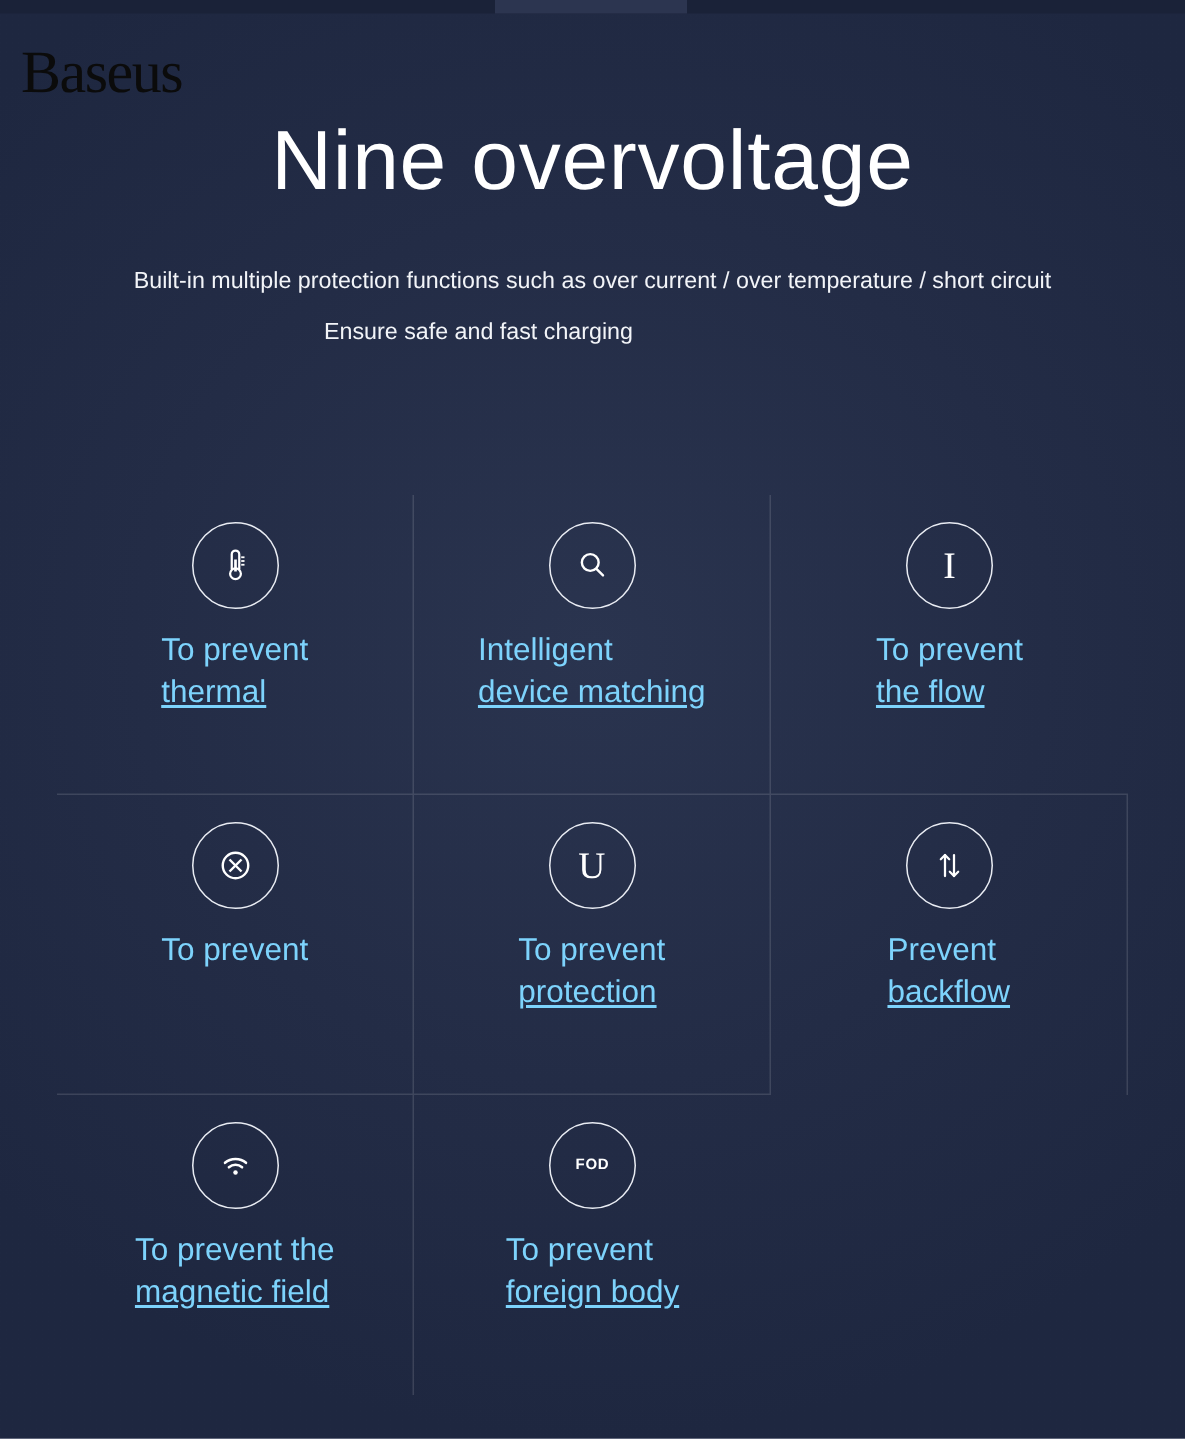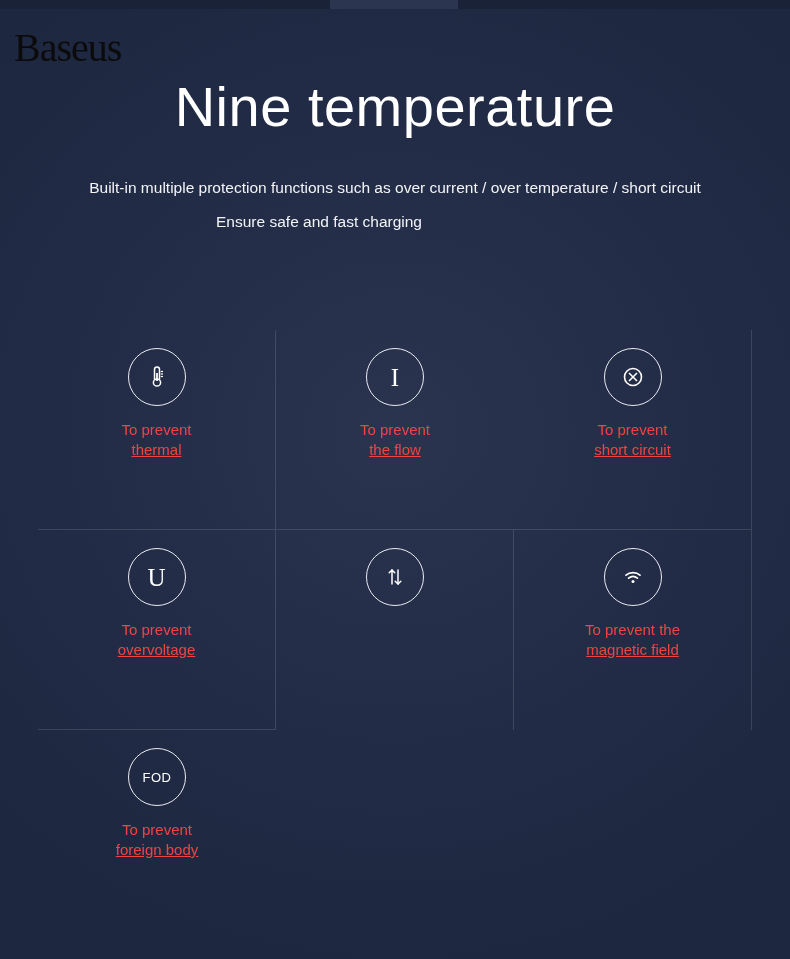--- a/index.html
+++ b/index.html
@@ -136,49 +136,50 @@
     margin-bottom: 14px;
   }
   .icon-wrap svg { display: block; }
   .icon-letter {
     font-size: 25px;
     color: #ffffff;
     font-family: "Liberation Serif", serif;
     line-height: 1;
   }
   .icon-fod {
-    font-size: 13px;
+    font-size: 10px;
     letter-spacing: 0.5px;
     color: #ffffff;
     font-family: "Liberation Sans", sans-serif;
     line-height: 1;
+    font-weight: bold;
   }
   .label {
-    text-align: center;
-    color: #ef4444;
-    font-size: 15px;
+    text-align: left;
+    color: #7dd3fc;
+    font-size: 21px;
     line-height: 1.32;
     max-width: 230px;
   }
   .label .l2 { display: block; text-decoration: underline; }
 </style>
 </head>
 <body>
 
 <div class="poster">
   <div class="poster-bg"></div>
   <div class="poster-texture"></div>
 
   <div class="top-strip">
     <div class="tab"></div>
   </div>
 
   <div class="content">
     <div class="brand">Baseus</div>
-    <div class="headline">Nine temperature</div>
+    <div class="headline">Nine overvoltage</div>
     <div class="subline">Built-in multiple protection functions such as over current / over temperature / short circuit</div>
     <div class="subline2">Ensure safe and fast charging</div>
 
     <div class="grid">
 
       <div class="cell r0 c0">
         <div class="icon-wrap">
           <svg width="30" height="30" viewBox="0 0 30 30" fill="none" stroke="#ffffff" stroke-width="1.5">
             <path d="M12.5 17.5V7.5a2.5 2.5 0 0 1 5 0v10"></path>
             <circle cx="15" cy="20.5" r="3.6"></circle>
@@ -187,20 +188,32 @@
             <line x1="18.8" y1="12" x2="21" y2="12" stroke-width="1.2"></line>
             <line x1="18.8" y1="14.5" x2="21" y2="14.5" stroke-width="1.2"></line>
           </svg>
         </div>
         <div class="label">
           <span>To prevent</span>
           <span class="l2">thermal</span>
         </div>
       </div>
 
+      <div class="cell r0 c1">
+        <div class="icon-wrap">
+          <svg width="30" height="30" viewBox="0 0 30 30" fill="none" stroke="#ffffff" stroke-width="1.6">
+            <circle cx="13.5" cy="13" r="5.6"></circle>
+            <line x1="17.8" y1="17.4" x2="22" y2="21.6" stroke-linecap="round"></line>
+          </svg>
+        </div>
+        <div class="label">
+          <span>Intelligent</span>
+          <span class="l2">device matching</span>
+        </div>
+      </div>
 
       <div class="cell r0 c2">
         <div class="icon-wrap">
           <span class="icon-letter">I</span>
         </div>
         <div class="label">
           <span>To prevent</span>
           <span class="l2">the flow</span>
         </div>
       </div>
@@ -208,44 +221,47 @@
       <div class="cell r1 c0">
         <div class="icon-wrap">
           <svg width="30" height="30" viewBox="0 0 30 30" fill="none" stroke="#ffffff" stroke-width="1.6">
             <circle cx="15" cy="15" r="8.5"></circle>
             <line x1="11" y1="11" x2="19" y2="19"></line>
             <line x1="19" y1="11" x2="11" y2="19"></line>
           </svg>
         </div>
         <div class="label">
           <span>To prevent</span>
-          <span class="l2">short circuit</span>
         </div>
       </div>
 
       <div class="cell r1 c1">
         <div class="icon-wrap">
           <span class="icon-letter">U</span>
         </div>
         <div class="label">
           <span>To prevent</span>
-          <span class="l2">overvoltage</span>
+          <span class="l2">protection</span>
         </div>
       </div>
 
 
       <div class="cell r2 c0">
         <div class="icon-wrap">
           <svg width="30" height="30" viewBox="0 0 30 30" fill="none" stroke="#ffffff" stroke-width="1.5" stroke-linecap="round" stroke-linejoin="round">
             <line x1="12" y1="8" x2="12" y2="22"></line>
             <polyline points="9.2,10.8 12,8 14.8,10.8"></polyline>
             <line x1="18" y1="8" x2="18" y2="22"></line>
             <polyline points="15.2,19.2 18,22 20.8,19.2"></polyline>
           </svg>
         </div>
+        <div class="label">
+          <span>Prevent</span>
+          <span class="l2">backflow</span>
+        </div>
       </div>
 
       <div class="cell r2 c1">
         <div class="icon-wrap">
           <svg width="30" height="30" viewBox="0 0 30 30" fill="none" stroke="#ffffff" stroke-width="1.7" stroke-linecap="round">
             <path d="M8 13.2 C11.8 9.8 18.2 9.8 22 13.2"></path>
             <path d="M10.6 16.2 C13.2 14 16.8 14 19.4 16.2"></path>
             <circle cx="15" cy="19.6" r="1.5" fill="#ffffff" stroke="none"></circle>
           </svg>
         </div>

